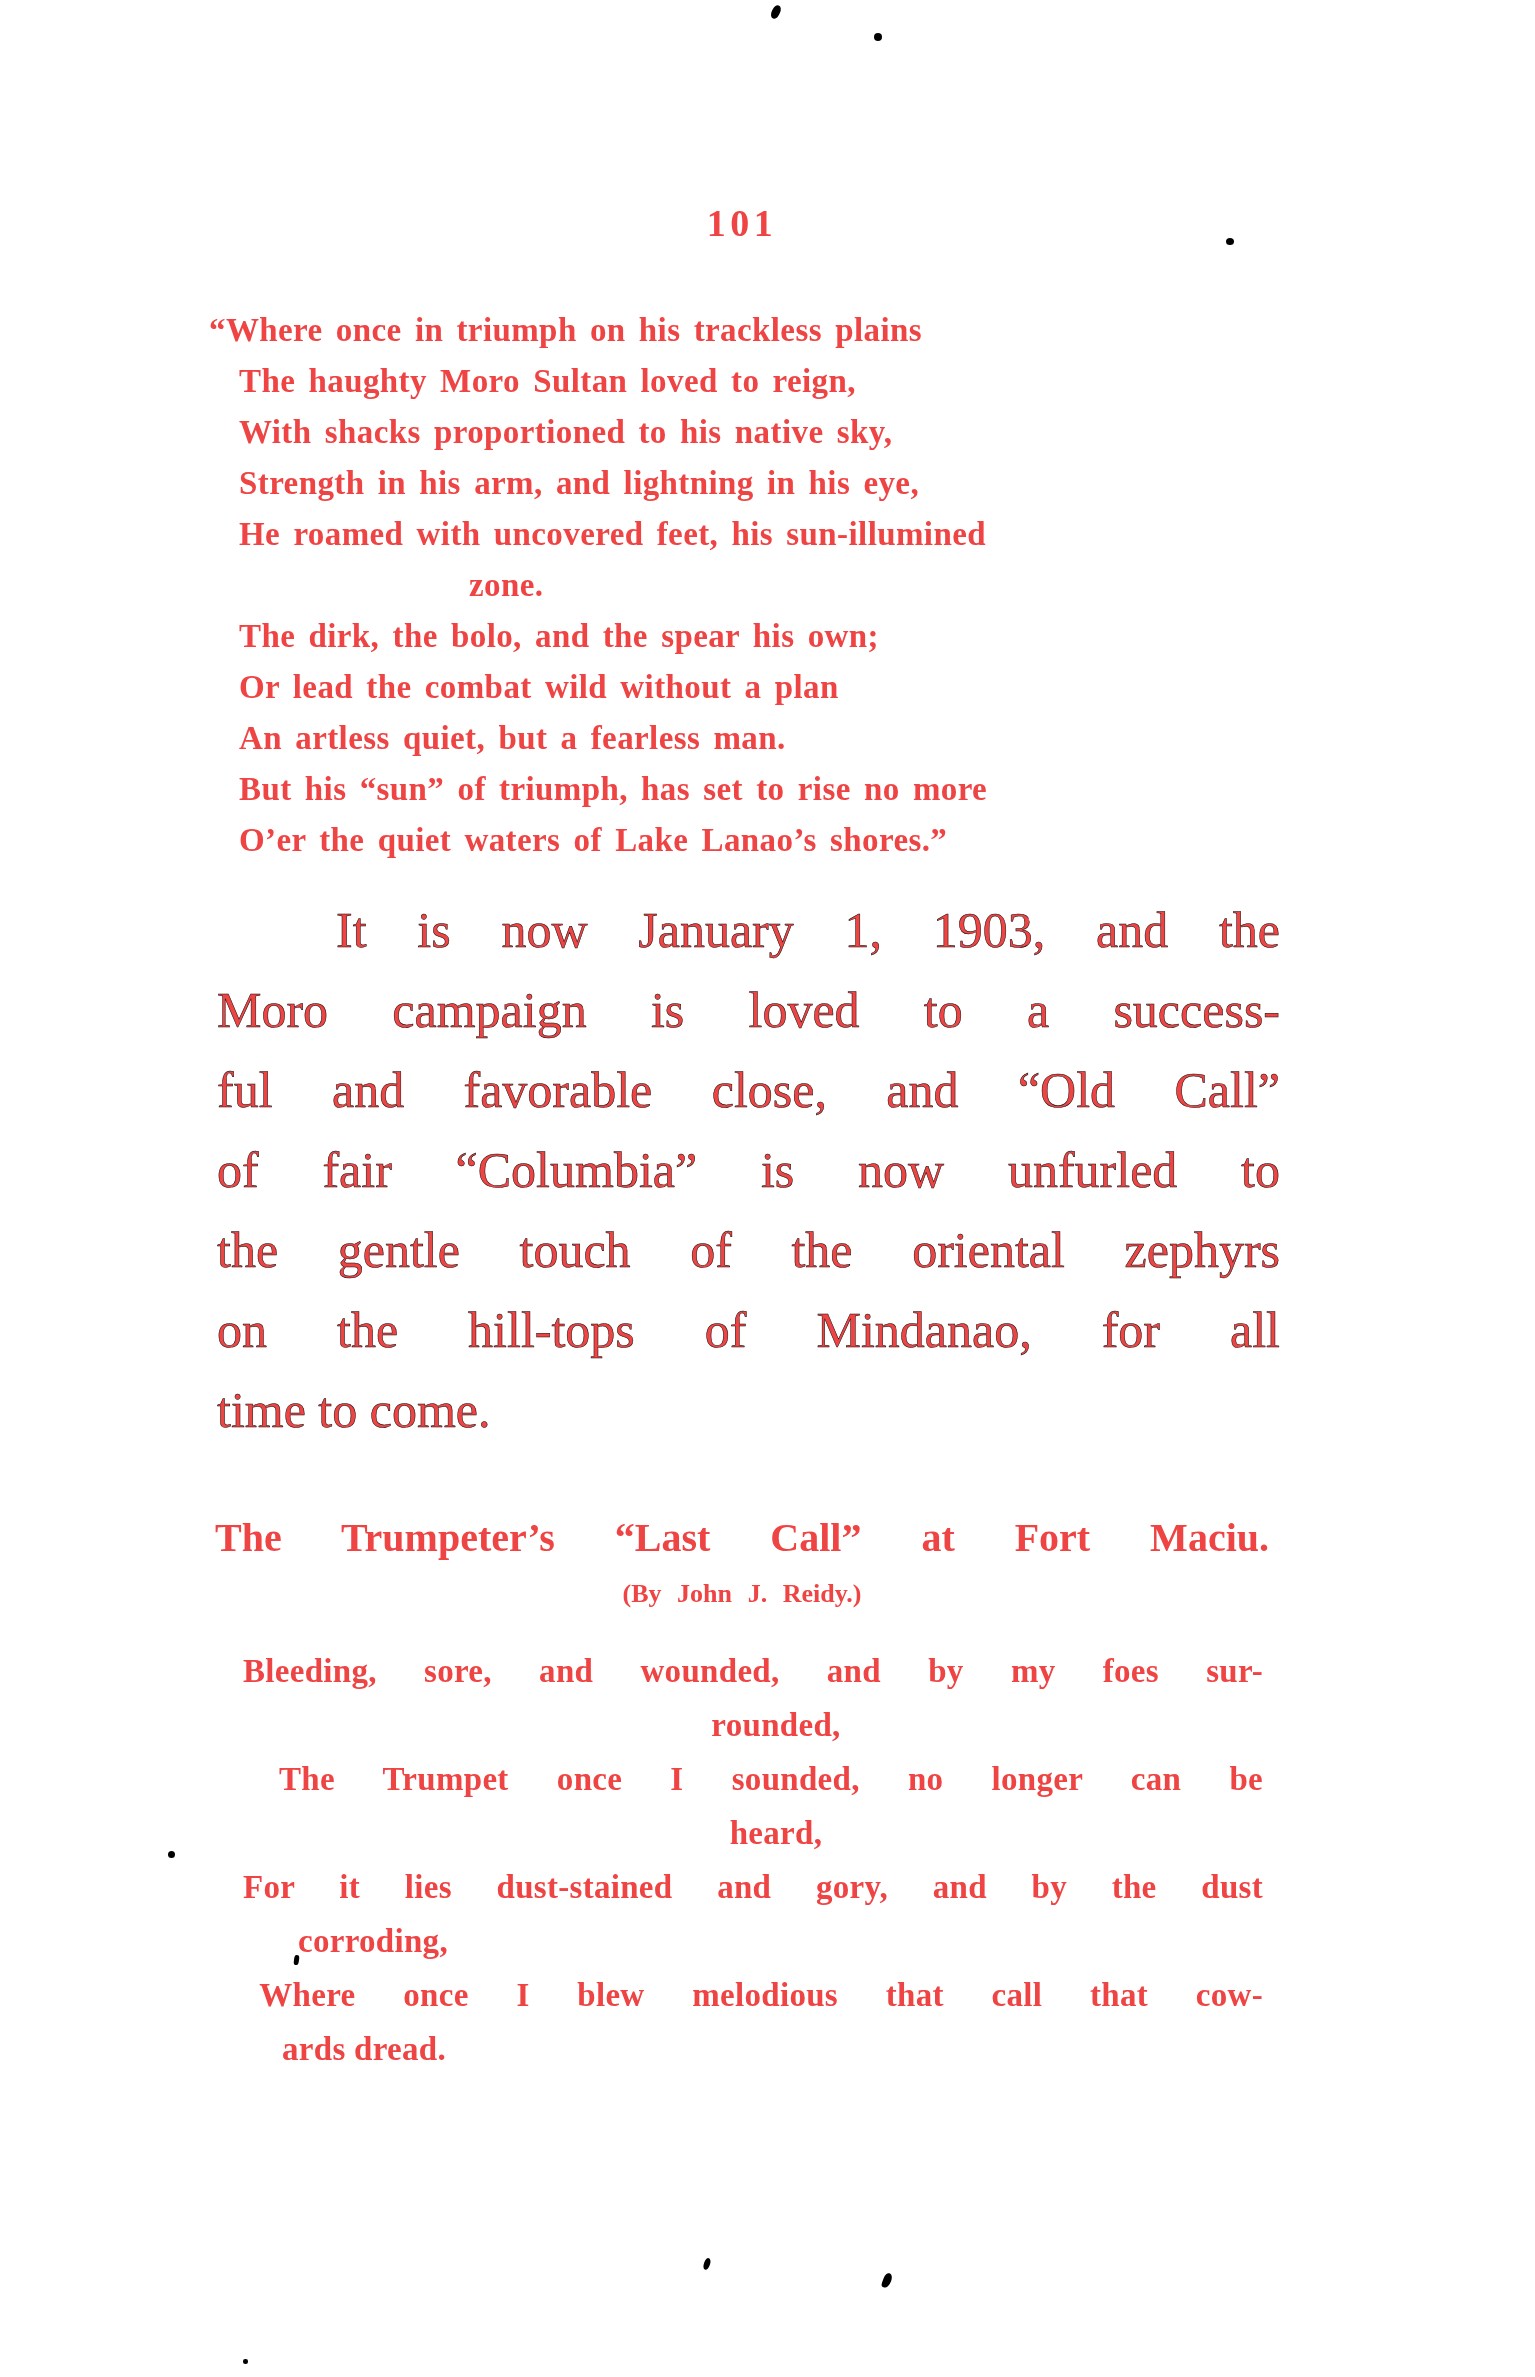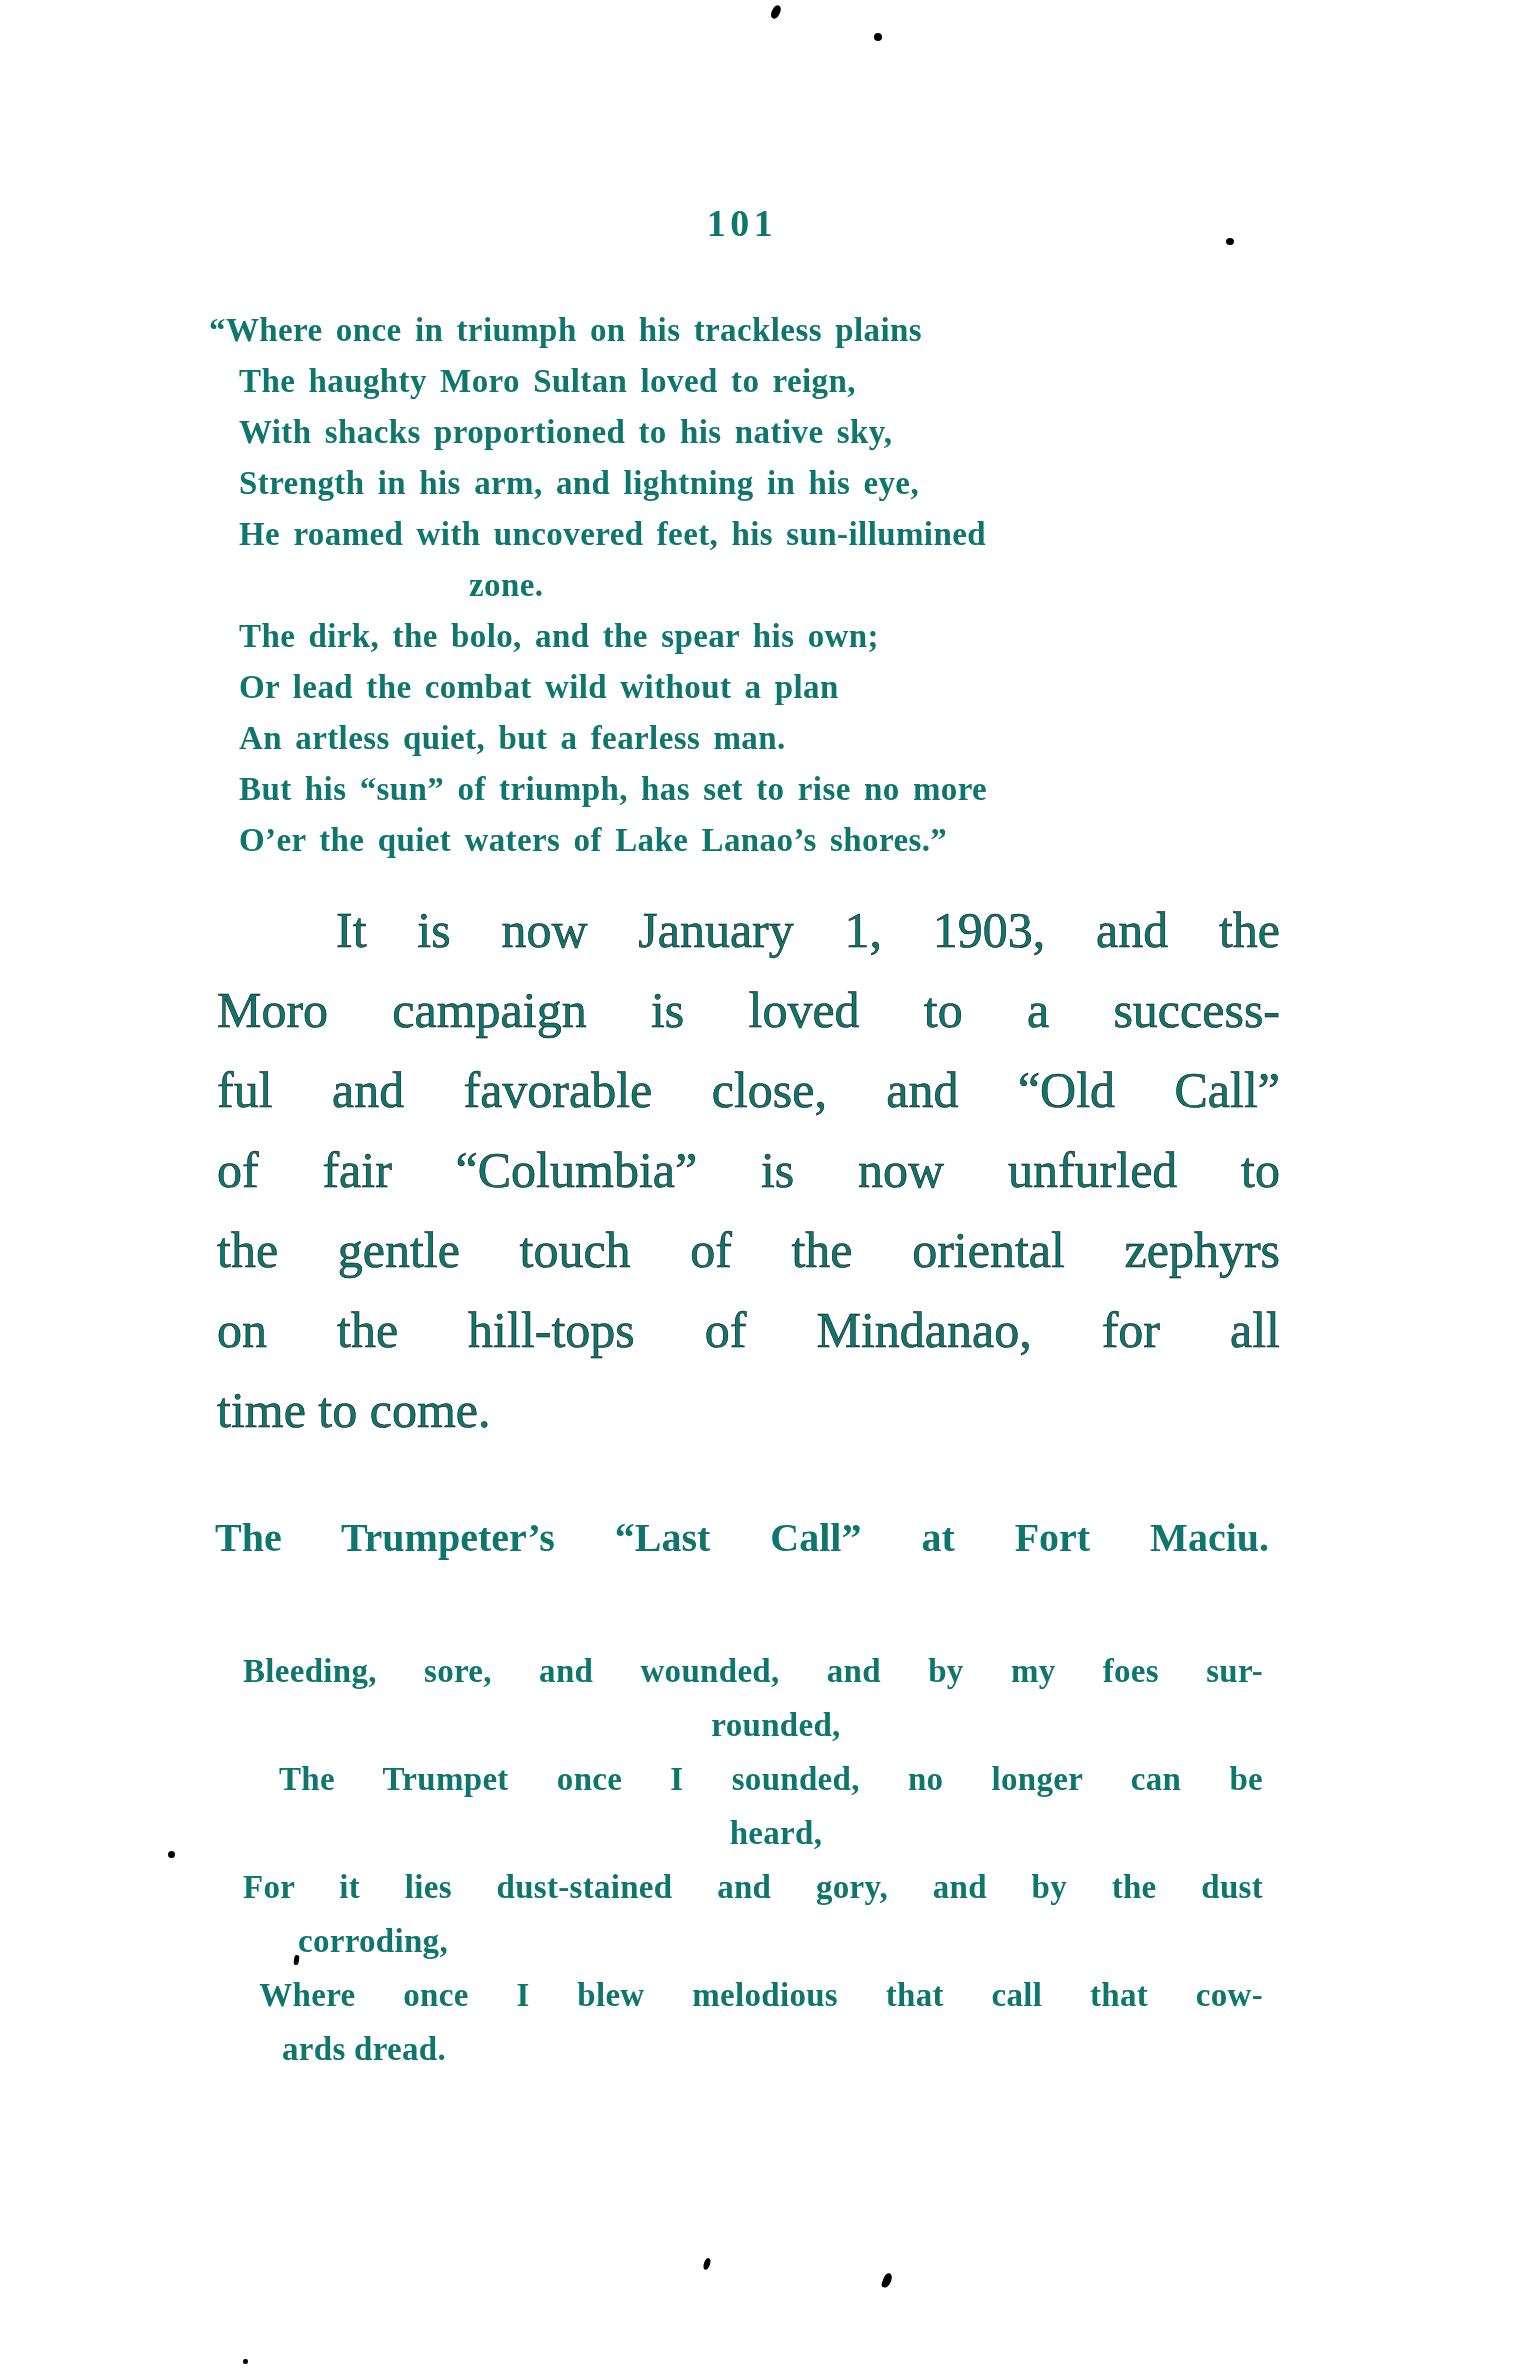--- a/index.html
+++ b/index.html
@@ -1,20 +1,20 @@
 <!DOCTYPE html>
 <html style="font-size:14.5px"><head>
 <meta charset="utf-8">
 <style>
   html, body { margin:0; padding:0; background:#ffffff; }
   .page {
     position:relative;
     width:1308px; height:2377px;
     background:#ffffff;
-    color:#0f766e;
+    color:#ef4444;
     font-family:"Liberation Serif", serif;
     overflow:hidden;
   }
   
   .pagenum {
     position:absolute; top:201px; left:215px; width:1054px;
     text-align:center;
     font-size:38px; font-weight:700; letter-spacing:4.5px;
   }
   
@@ -99,20 +99,21 @@
     <div class="bline first">It is now January 1, 1903, and the</div>
     <div class="bline">Moro campaign is loved to a success-</div>
     <div class="bline">ful and favorable close, and “Old Call”</div>
     <div class="bline">of fair “Columbia” is now unfurled to</div>
     <div class="bline">the gentle touch of the oriental zephyrs</div>
     <div class="bline">on the hill-tops of Mindanao, for all</div>
     <div class="bline last">time to come.</div>
   </div>
 
   <div class="heading">The Trumpeter’s “Last Call” at Fort Maciu.</div>
+  <div class="byline">(By John J. Reidy.)</div>
 
   <div class="poem2">
     <div class="j">Bleeding, sore, and wounded, and by my foes sur-</div>
     <div class="c82">rounded,</div>
     <div class="j i40">The Trumpet once I sounded, no longer can be</div>
     <div class="c82">heard,</div>
     <div class="j">For it lies dust-stained and gory, and by the dust</div>
     <div class="c92">corroding,</div>
     <div class="j i18">Where once I blew melodious that call that cow-</div>
     <div class="c74">ards dread.</div>

